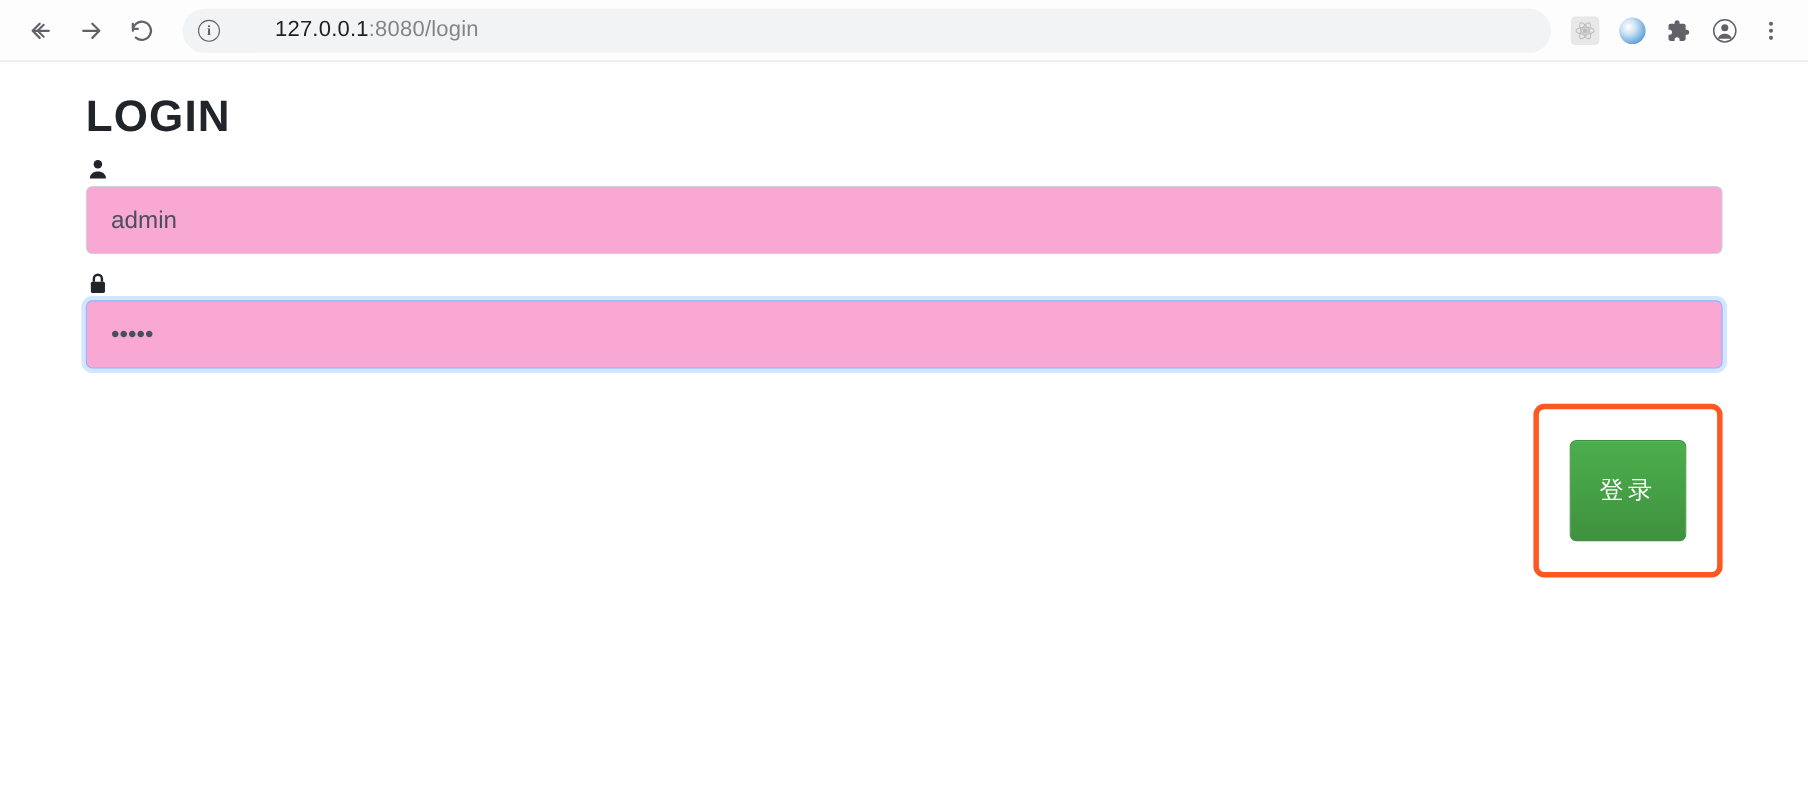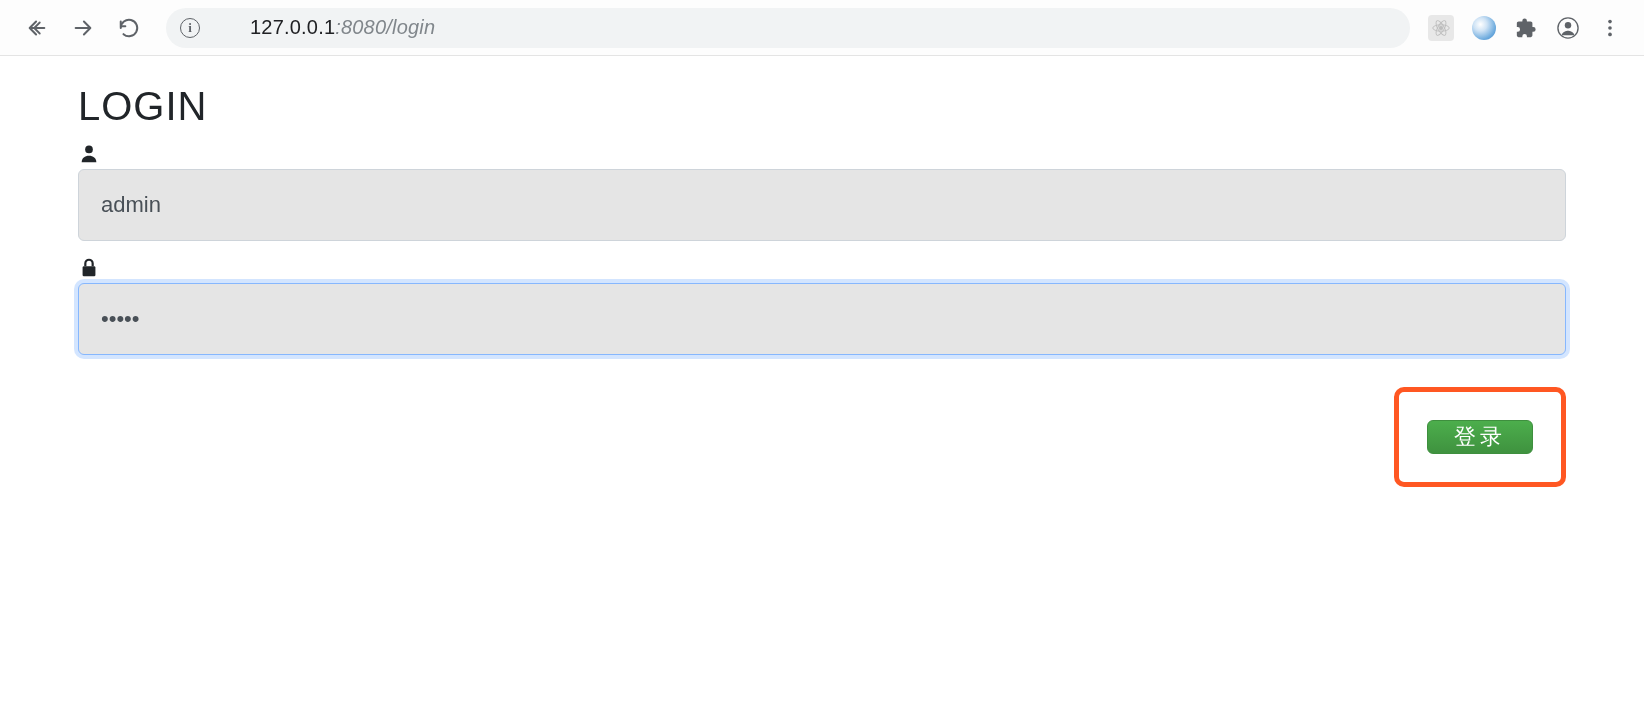--- a/index.html
+++ b/index.html
@@ -41,56 +41,56 @@
     border: 1.5px solid #5f6368;
     border-radius: 50%;
     display: flex; align-items: center; justify-content: center;
     font-size: 13px; font-weight: 600;
     color: #5f6368;
     margin-right: 14px;
     font-family: Georgia, serif;
   }
   .addr-text { flex: 1; letter-spacing: 0.2px; }
   .addr-text .host-dark { color: #202124; margin-left: 36px; }
-  .addr-text .host-light { color: #80868b; font-style: italic; }
+  .addr-text .host-light { color: #80868b; }
   .right-icons { display: flex; align-items: center; gap: 18px; padding-right: 4px; color: #5f6368; }
   .right-icons .ico { width: 24px; height: 24px; display:flex; align-items:center; justify-content:center; }
   .right-icons svg { width: 22px; height: 22px; }
   .react-badge {
     width: 26px; height: 26px; background: #e8e8e8; border-radius: 4px;
     display:flex; align-items:center; justify-content:center; color:#c0c0c0;
   }
   .opera-circle {
     width: 24px; height: 24px; border-radius: 50%;
     background: radial-gradient(circle at 35% 35%, #fff 0%, #cfe3f5 30%, #6aa9dd 70%, #3e7fc1 100%);
   }
 
   
   .page {
     padding: 28px 78px 40px 78px;
   }
   .page-title {
     font-size: 40px;
-    font-weight: 400;
+    font-weight: 700;
     letter-spacing: 1px;
     color: #212529;
     margin-bottom: 14px;
   }
   .form-group { margin-bottom: 16px; }
   .field-icon { color: #212529; }
   .field-icon svg { width: 22px; height: 22px; display:block; }
   .form-input {
     width: 100%;
-    height: 72px;
+    height: 62px;
     border: 1px solid #ced4da;
     border-radius: 6px;
     font-size: 22px;
     padding: 0 22px;
     color: #495057;
-    background: #e5e5e5;
+    background: #f9a8d4;
     margin-top: 4px;
     outline: none;
   }
   .form-input.focused {
     border-color: #86b7fe;
     box-shadow: 0 0 0 4px rgba(13,110,253,.18);
   }
   .btn-row {
     display: flex;
     justify-content: flex-end;
@@ -102,21 +102,21 @@
     padding: 28px 28px;
     display: inline-block;
   }
   .submit-btn {
     background: #449d44;
     background: linear-gradient(#4cae4c, #3f923f);
     border: 1px solid #3e8f3e;
     color: #fff;
     font-size: 22px;
     font-weight: 500;
-    padding: 1px 26px;
+    padding: 30px 26px;
     border-radius: 6px;
     cursor: pointer;
     letter-spacing: 4px;
   }
 </style>
 </head>
 <body>
 
 <div class="browser-bar">
   <div class="nav-btn">

